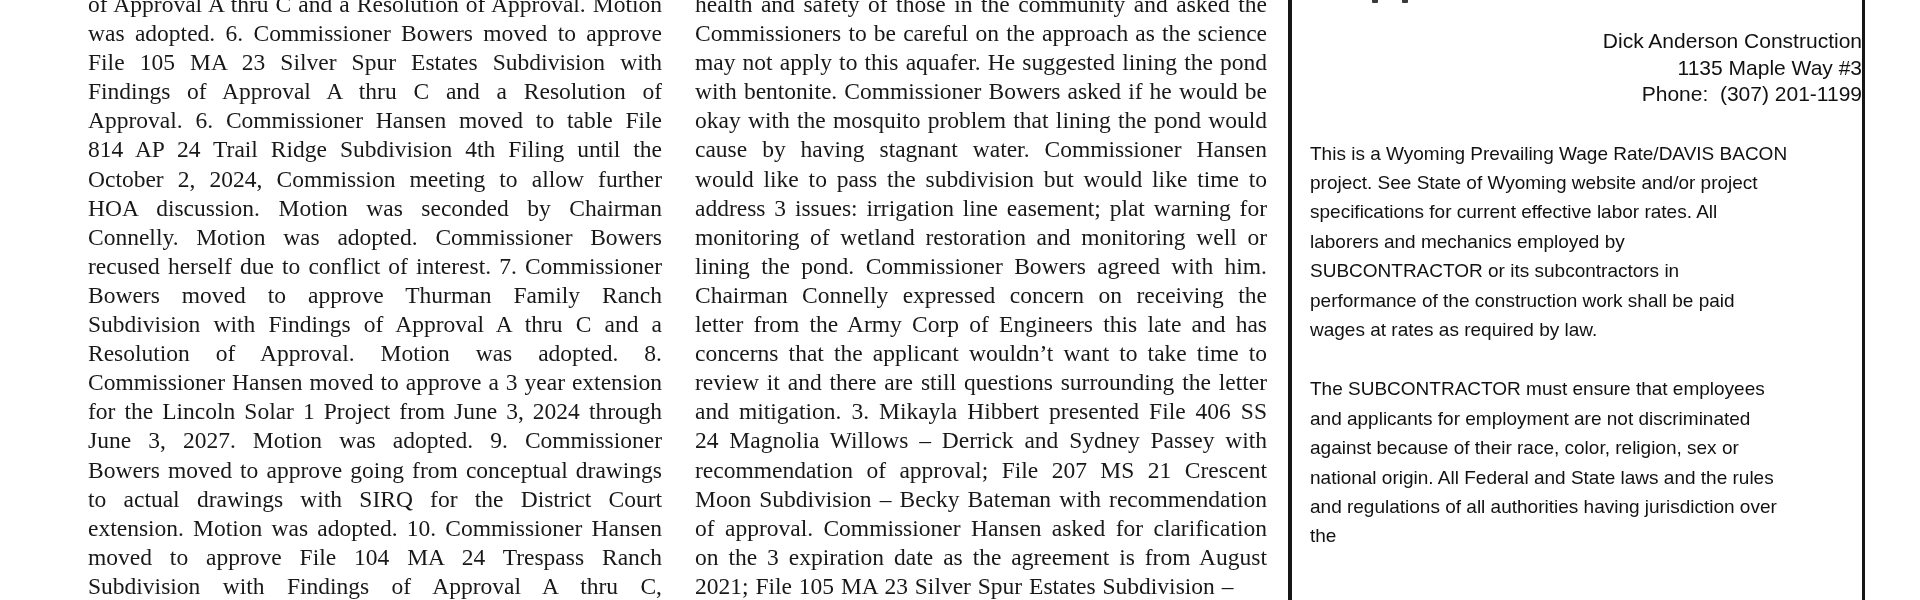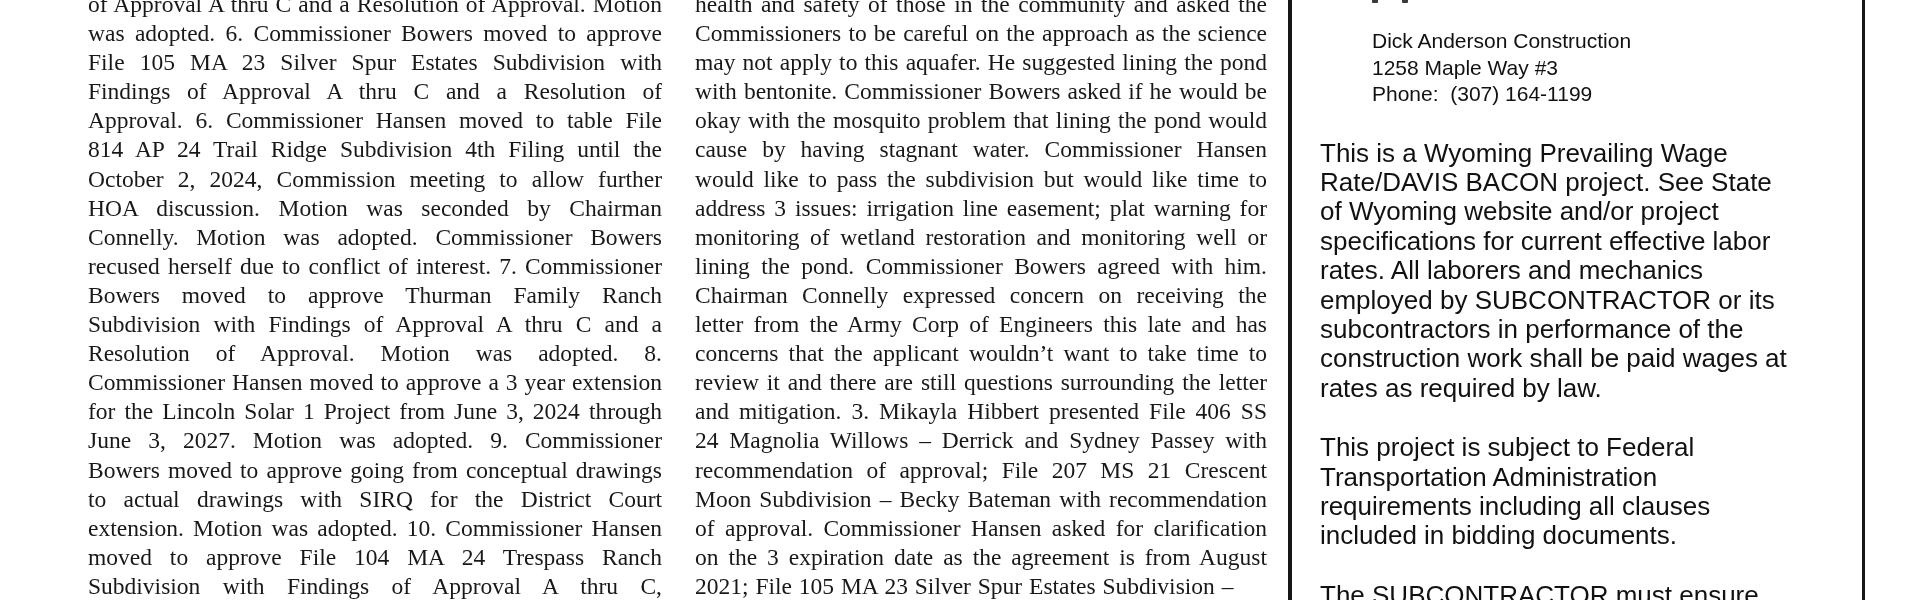--- a/index.html
+++ b/index.html
@@ -58,25 +58,25 @@
     background: #3a3a3a;
     border-radius: 1px;
   }
   .remnant.r1 { left: 80px; }
   .remnant.r2 { left: 110px; }
   .contact-block {
     margin: 36px 0 0 80px;
     font-size: 21px;
     line-height: 26.5px;
   }
-  .contact-line { white-space: pre; }
+  .contact-line { white-space: pre; text-align: right; }
   .notice-para {
-    margin: 30px 0 0 28px;
+    margin: 30px 0 0 18px;
     width: 478px;
-    font-size: 26px;
+    font-size: 19px;
     line-height: 29.4px;
     text-align: left;
   }
   .notice-para.first { margin-top: 31px; }
 </style>
 </head>
 <body>
 
 <div class="page">
 
@@ -88,25 +88,24 @@
     <p class="minutes-text">health and safety of those in the community and asked the Commissioners to be careful on the approach as the science may not apply to this aquafer.  He suggested lining the pond with bentonite.  Commissioner Bowers asked if he would be okay with the mosquito problem that lining the pond would cause by having stagnant water.  Commissioner Hansen would like to pass the subdivision but would like time to address 3 issues:  irrigation line easement; plat warning for monitoring of wetland restoration and monitoring well or lining the pond.  Commissioner Bowers agreed with him.  Chairman Connelly expressed concern on receiving the letter from the Army Corp of Engineers this late and has concerns that the applicant wouldn’t want to take time to review it and there are still questions surrounding the letter and mitigation.  3.  Mikayla Hibbert presented File 406 SS 24 Magnolia Willows – Derrick and Sydney Passey with recommendation of approval; File 207 MS 21 Crescent Moon Subdivision – Becky Bateman with recommendation of approval.  Commissioner Hansen asked for clarification on the 3 expiration date as the agreement is from August 2021; File 105 MA 23 Silver Spur Estates Subdivision –</p>
   </div>
 
   <div class="notice-panel">
 
     <span class="remnant r1"></span>
     <span class="remnant r2"></span>
 
     <div class="contact-block">
       <div class="contact-line">Dick Anderson Construction</div>
-      <div class="contact-line">1258 Maple Way #3</div>
-      <div class="contact-line">Phone:  (307) 164-1199</div>
+      <div class="contact-line">1135 Maple Way #3</div>
+      <div class="contact-line">Phone:  (307) 201-1199</div>
     </div>
 
     <p class="notice-para first">This is a Wyoming Prevailing Wage Rate/DAVIS BACON project. See State of Wyoming website and/or project specifications for current effective labor rates.  All laborers and mechanics employed by SUBCONTRACTOR or its subcontractors in performance of the construction work shall be paid wages at rates as required by law.</p>
 
-    <p class="notice-para">This project is subject to Federal Transportation Administration requirements including all clauses included in bidding documents.</p>
 
     <p class="notice-para">The SUBCONTRACTOR must ensure that employees and applicants for employment are not discriminated against because of their race, color, religion, sex or national origin.  All Federal and State laws and the rules and regulations of all authorities having jurisdiction over the</p>
 
   </div>
 
 </div>
 
 </body></html>

